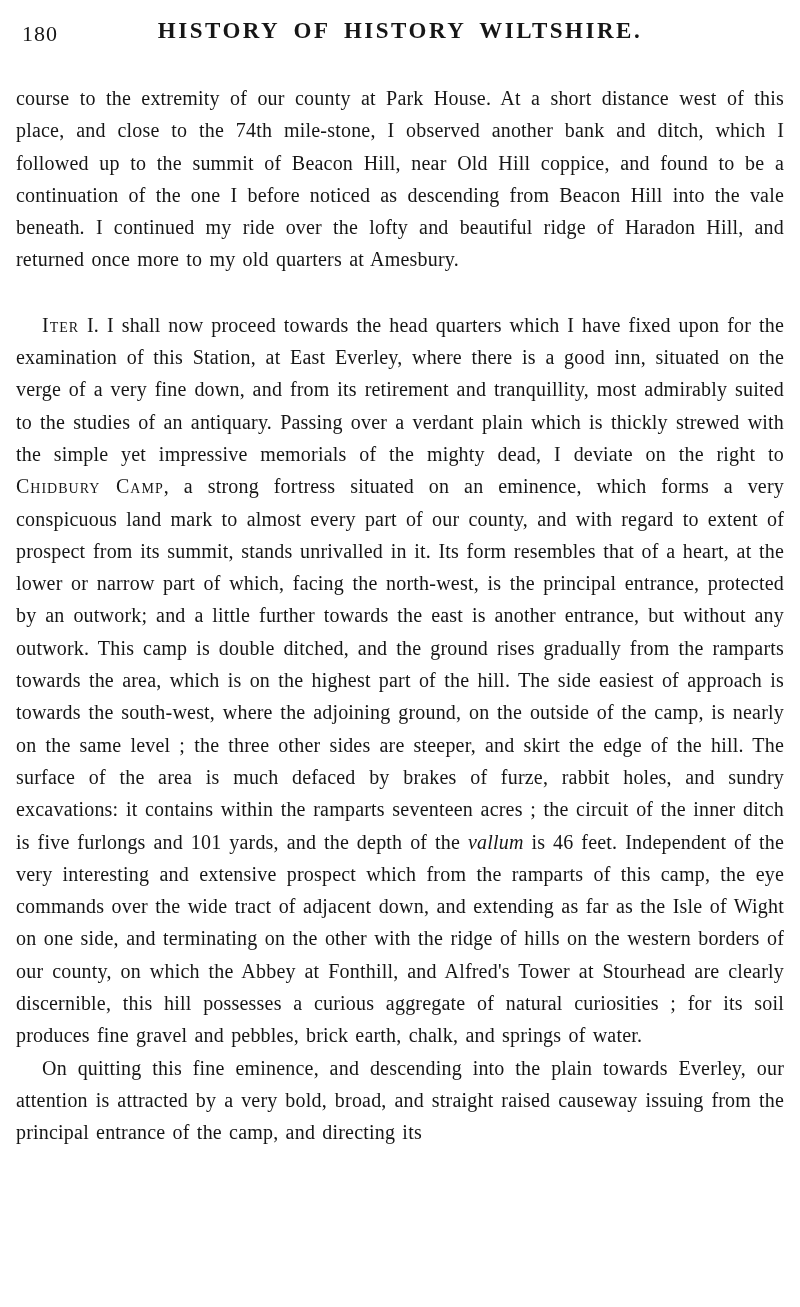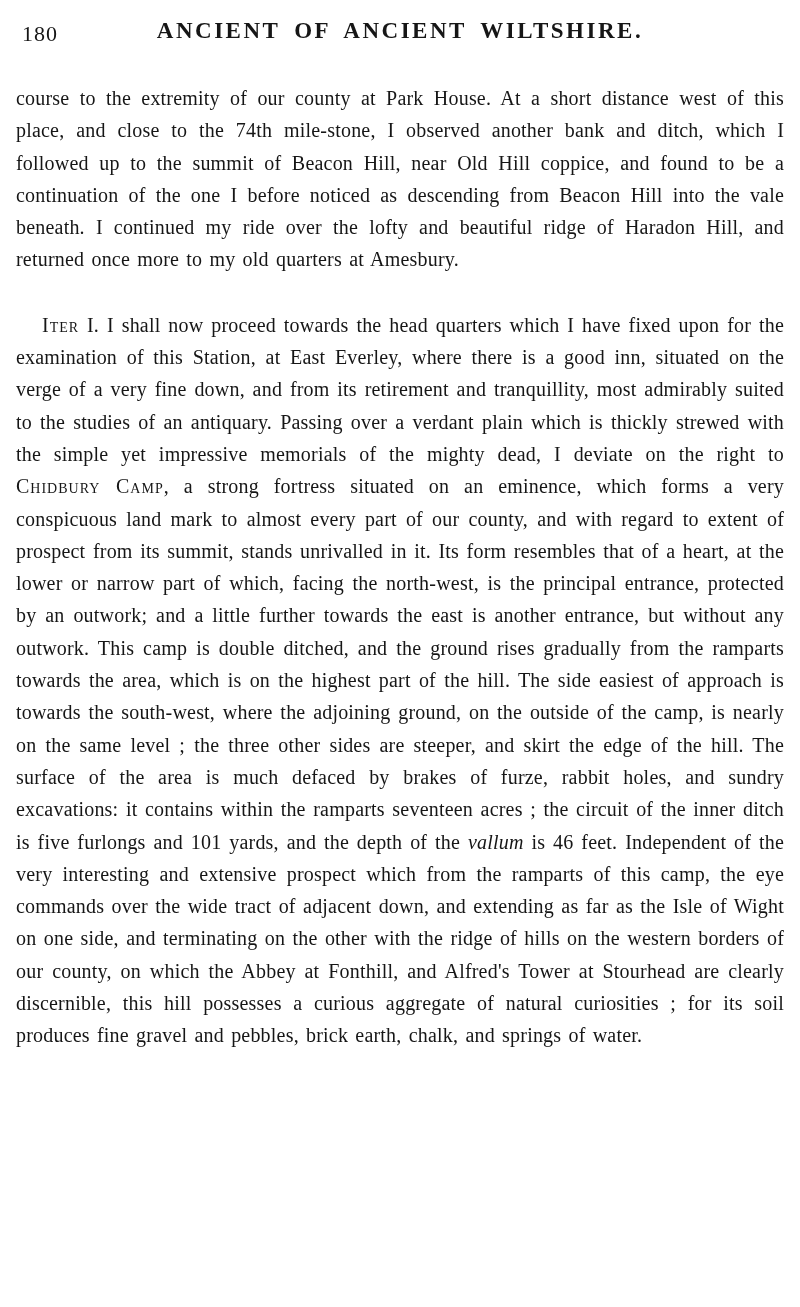--- a/index.html
+++ b/index.html
@@ -62,19 +62,20 @@
   .seg-italic {
     font-style: italic;
   }
 </style>
 </head>
 <body>
 
 <div class="page">
   <div class="page-header">
     <span class="page-number">180</span>
-    <span class="running-head">ANCIENT OF ANCIENT WILTSHIRE.</span>
+    <span class="running-head">HISTORY OF HISTORY WILTSHIRE.</span>
   </div>
   <div class="page-body">
       <p><span>course to the extremity of our county at Park House.  At a short distance west of this place, and close to the 74th mile-stone, I observed another bank and ditch, which I followed up to the summit of Beacon Hill, near Old Hill coppice, and found to be a continuation of the one I before noticed as descending from Beacon Hill into the vale beneath.  I continued my ride over the lofty and beautiful ridge of Haradon Hill, and returned once more to my old quarters at Amesbury.</span></p>
       <p class="indented para-gap"><span class="seg-smallcaps">Iter</span><span> I.  I shall now proceed towards the head quarters which I have fixed upon for the examination of this Station, at East Everley, where there is a good inn, situated on the verge of a very fine down, and from its retirement and tranquillity, most admirably suited to the studies of an antiquary.  Passing over a verdant plain which is thickly strewed with the simple yet impressive memorials of the mighty dead, I deviate on the right to </span><span class="seg-smallcaps">Chidbury Camp</span><span>, a strong fortress situated on an eminence, which forms a very conspicuous land mark to almost every part of our county, and with regard to extent of prospect from its summit, stands unrivalled in it.  Its form resembles that of a heart, at the lower or narrow part of which, facing the north-west, is the principal entrance, protected by an outwork; and a little further towards the east is another entrance, but without any outwork.  This camp is double ditched, and the ground rises gradually from the ramparts towards the area, which is on the highest part of the hill.  The side easiest of approach is towards the south-west, where the adjoining ground, on the outside of the camp, is nearly on the same level ; the three other sides are steeper, and skirt the edge of the hill.  The surface of the area is much defaced by brakes of furze, rabbit holes, and sundry excavations: it contains within the ramparts seventeen acres ; the circuit of the inner ditch is five furlongs and 101 yards, and the depth of the </span><span class="seg-italic">vallum</span><span> is 46 feet.  Independent of the very interesting and extensive prospect which from the ramparts of this camp, the eye commands over the wide tract of adjacent down, and extending as far as the Isle of Wight on one side, and terminating on the other with the ridge of hills on the western borders of our county, on which the Abbey at Fonthill, and Alfred's Tower at Stourhead are clearly discernible, this hill possesses a curious aggregate of natural curiosities ; for its soil produces fine gravel and pebbles, brick earth, chalk, and springs of water.</span></p>
+      <p class="indented"><span>On quitting this fine eminence, and descending into the plain towards Everley, our attention is attracted by a very bold, broad, and straight raised causeway issuing from the principal entrance of the camp, and directing its</span></p>
     </div>
 </div>
 
 </body></html>

